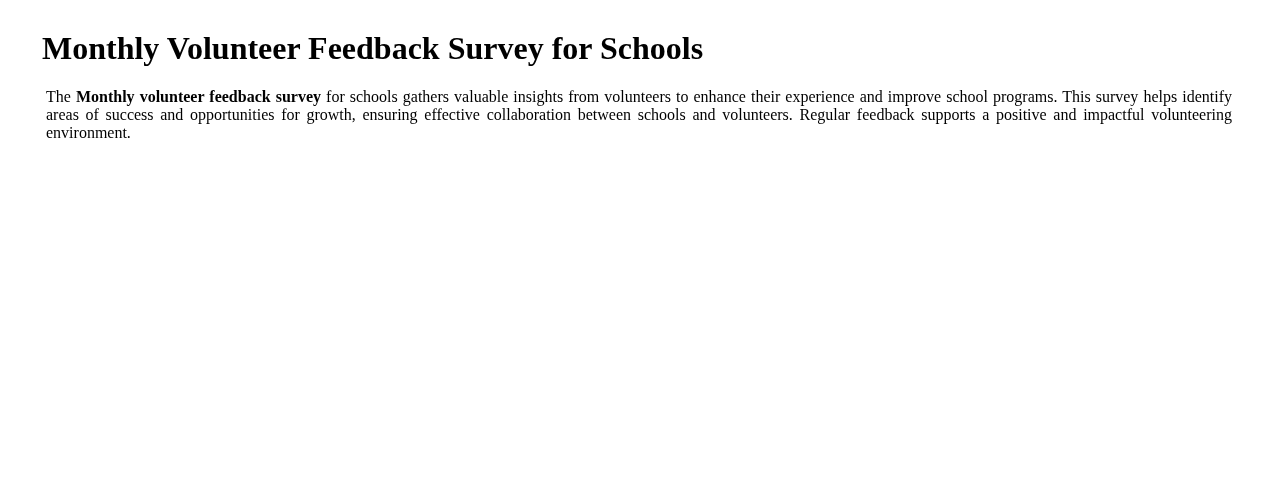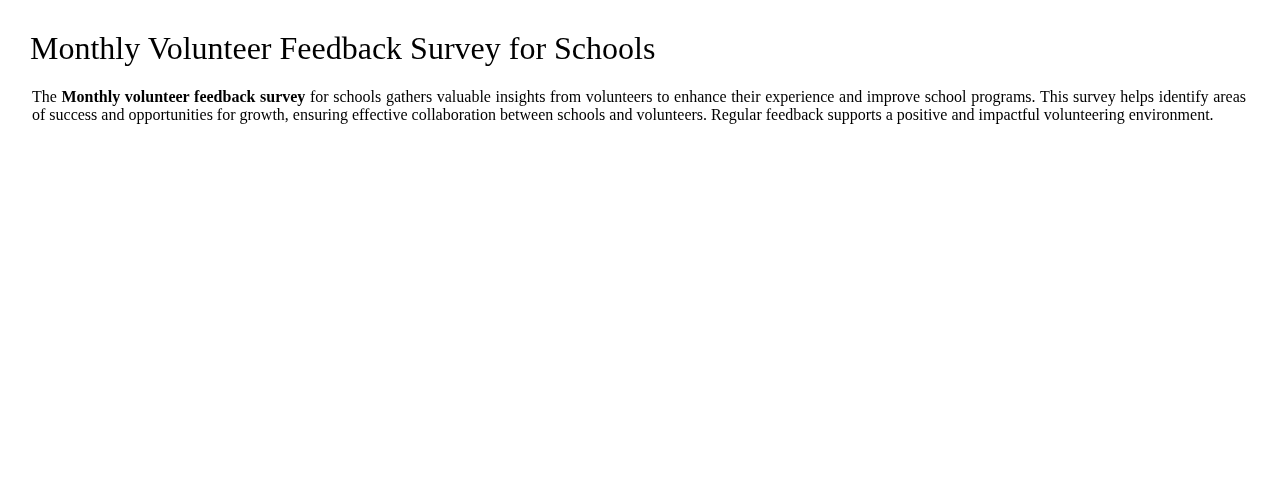--- a/index.html
+++ b/index.html
@@ -9,26 +9,26 @@
   body {
     margin: 30px;
     width: 1218px;
     min-height: 441px;
     font-family: "Liberation Serif", "DejaVu Serif", serif;
     font-size: 16px;
     line-height: normal;
   }
   h1.page-title {
     font-size: 32px;
-    font-weight: normal;
-    margin: 0 0 21px 0;
+    font-weight: bold;
+    margin: 0 0 21px 12px;
     line-height: 1.15;
   }
   p.intro {
-    margin: 2px;
+    margin: 16px;
     text-align: justify;
   }
   p.intro .bold {
     font-weight: bold;
   }
 </style>
 </head>
 <body>
 
 <h1 class="page-title">Monthly Volunteer Feedback Survey for Schools</h1>

